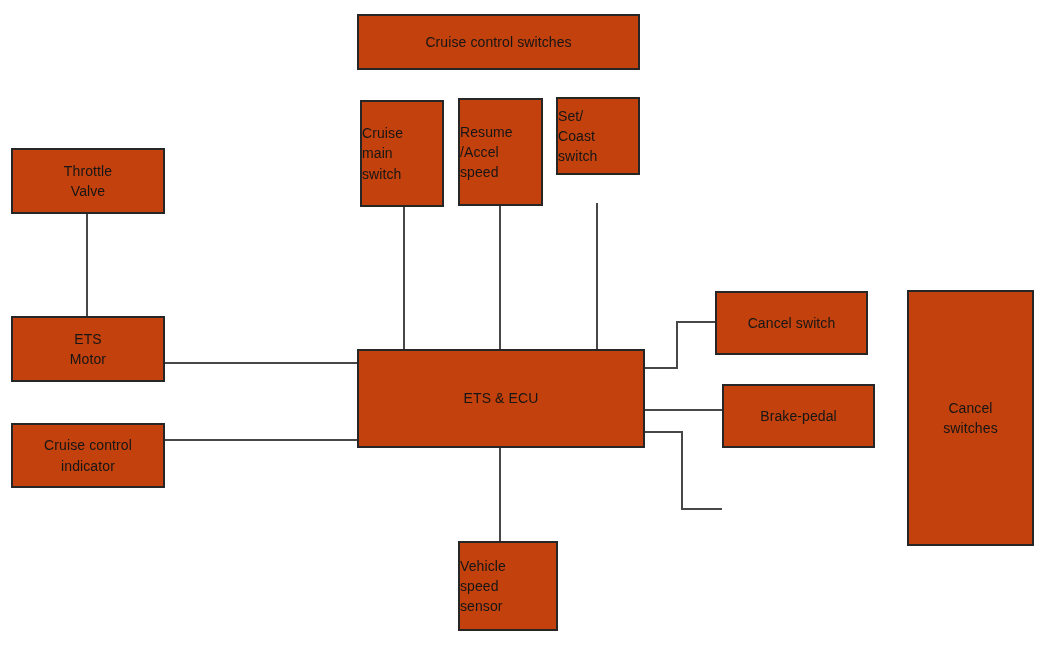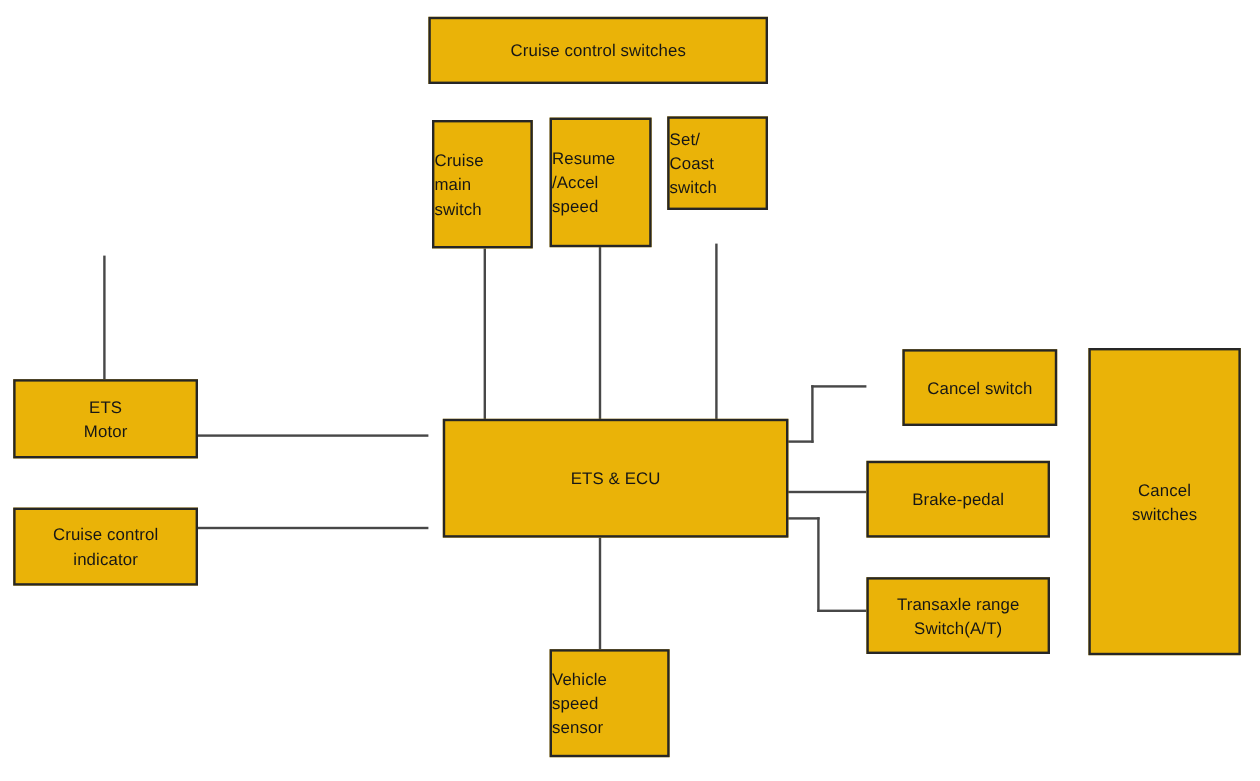--- a/index.html
+++ b/index.html
@@ -12,21 +12,21 @@
     width: 1050px;
     height: 651px;
     background: #ffffff;
     font-family: "Liberation Sans", sans-serif;
     overflow: hidden;
   }
   .box {
     position: absolute;
     box-sizing: border-box;
     border: 2px solid #262626;
-    background: #eab308;
+    background: #c2410c;
     display: flex;
     align-items: center;
     justify-content: center;
   }
   .box-label {
     white-space: pre-line;
     font-size: 14px;
     line-height: 1.45;
     color: #161616;
     text-align: center;
@@ -89,47 +89,47 @@
 /Accel
 speed</span>
   </div>
 
   <div class="box align-left" style="left:556px; top:97px; width:84px; height:78px;">
     <span class="box-label">Set/
 Coast
 switch</span>
   </div>
 
+  <div class="box" style="left:11px; top:148px; width:154px; height:66px;">
+    <span class="box-label">Throttle
+Valve</span>
+  </div>
 
   <div class="box" style="left:11px; top:316px; width:154px; height:66px;">
     <span class="box-label">ETS
 Motor</span>
   </div>
 
   <div class="box" style="left:11px; top:423px; width:154px; height:65px;">
     <span class="box-label">Cruise control
 indicator</span>
   </div>
 
-  <div class="box" style="left:357px; top:349px; width:288px; height:99px;margin-left:12px;">
+  <div class="box" style="left:357px; top:349px; width:288px; height:99px;">
     <span class="box-label">ETS &amp; ECU</span>
   </div>
 
-  <div class="box" style="left:752px; top:291px; width:129px; height:64px;align-items:center;">
+  <div class="box" style="left:715px; top:291px; width:153px; height:64px;align-items:center;">
     <span class="box-label">Cancel switch</span>
   </div>
 
   <div class="box" style="left:722px; top:384px; width:153px; height:64px;">
     <span class="box-label">Brake-pedal</span>
   </div>
 
-  <div class="box" style="left:722px; top:481px; width:153px; height:64px;">
-    <span class="box-label">Transaxle range
-Switch(A/T)</span>
-  </div>
 
   <div class="box" style="left:907px; top:290px; width:127px; height:256px;">
     <span class="box-label">Cancel
 switches</span>
   </div>
 
   <div class="box align-left" style="left:458px; top:541px; width:100px; height:90px;">
     <span class="box-label">Vehicle
 speed
 sensor</span>

